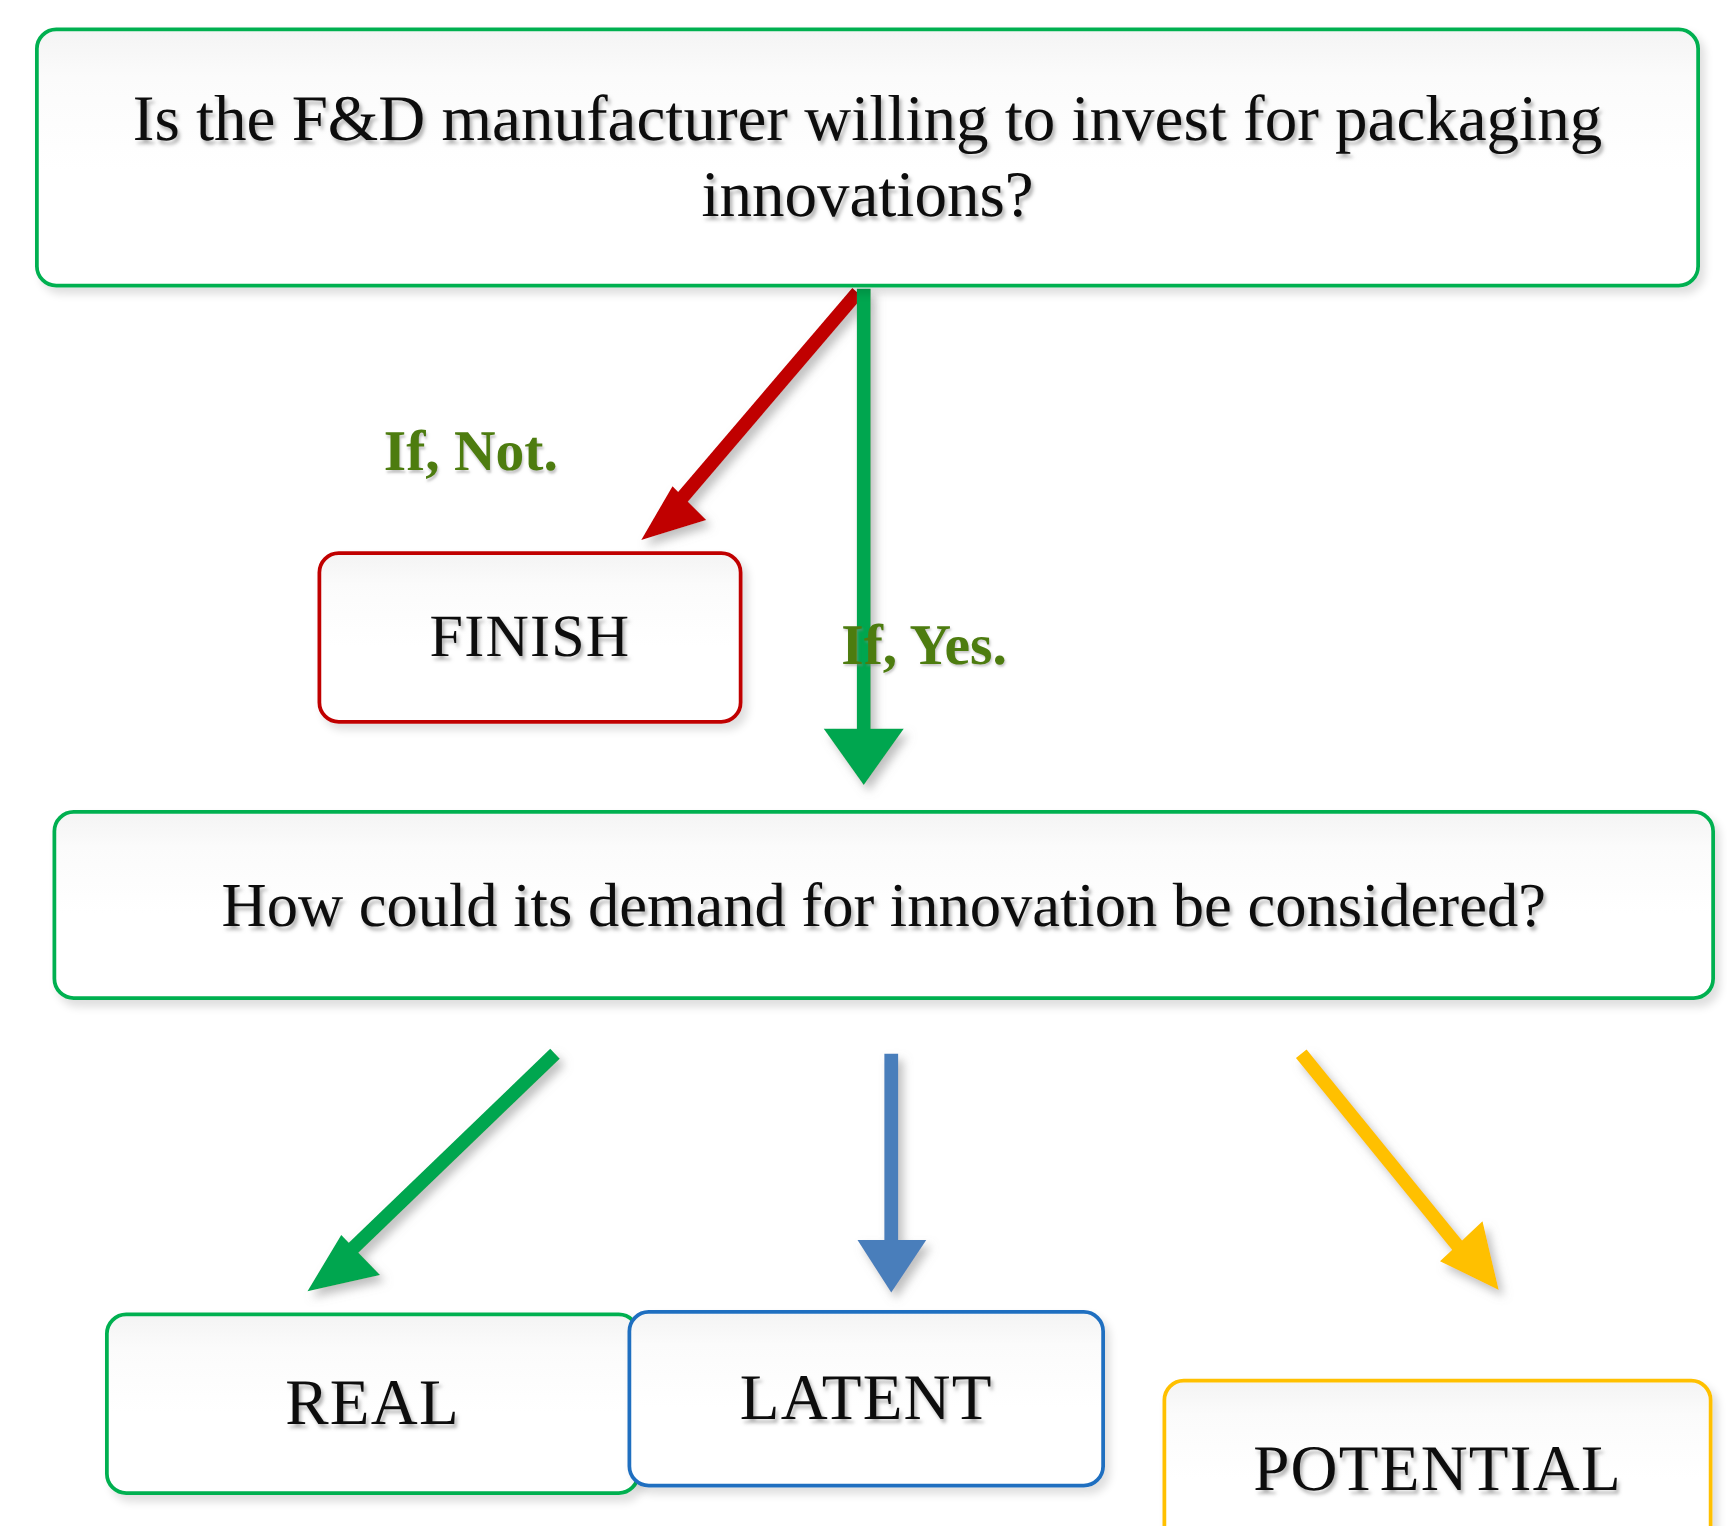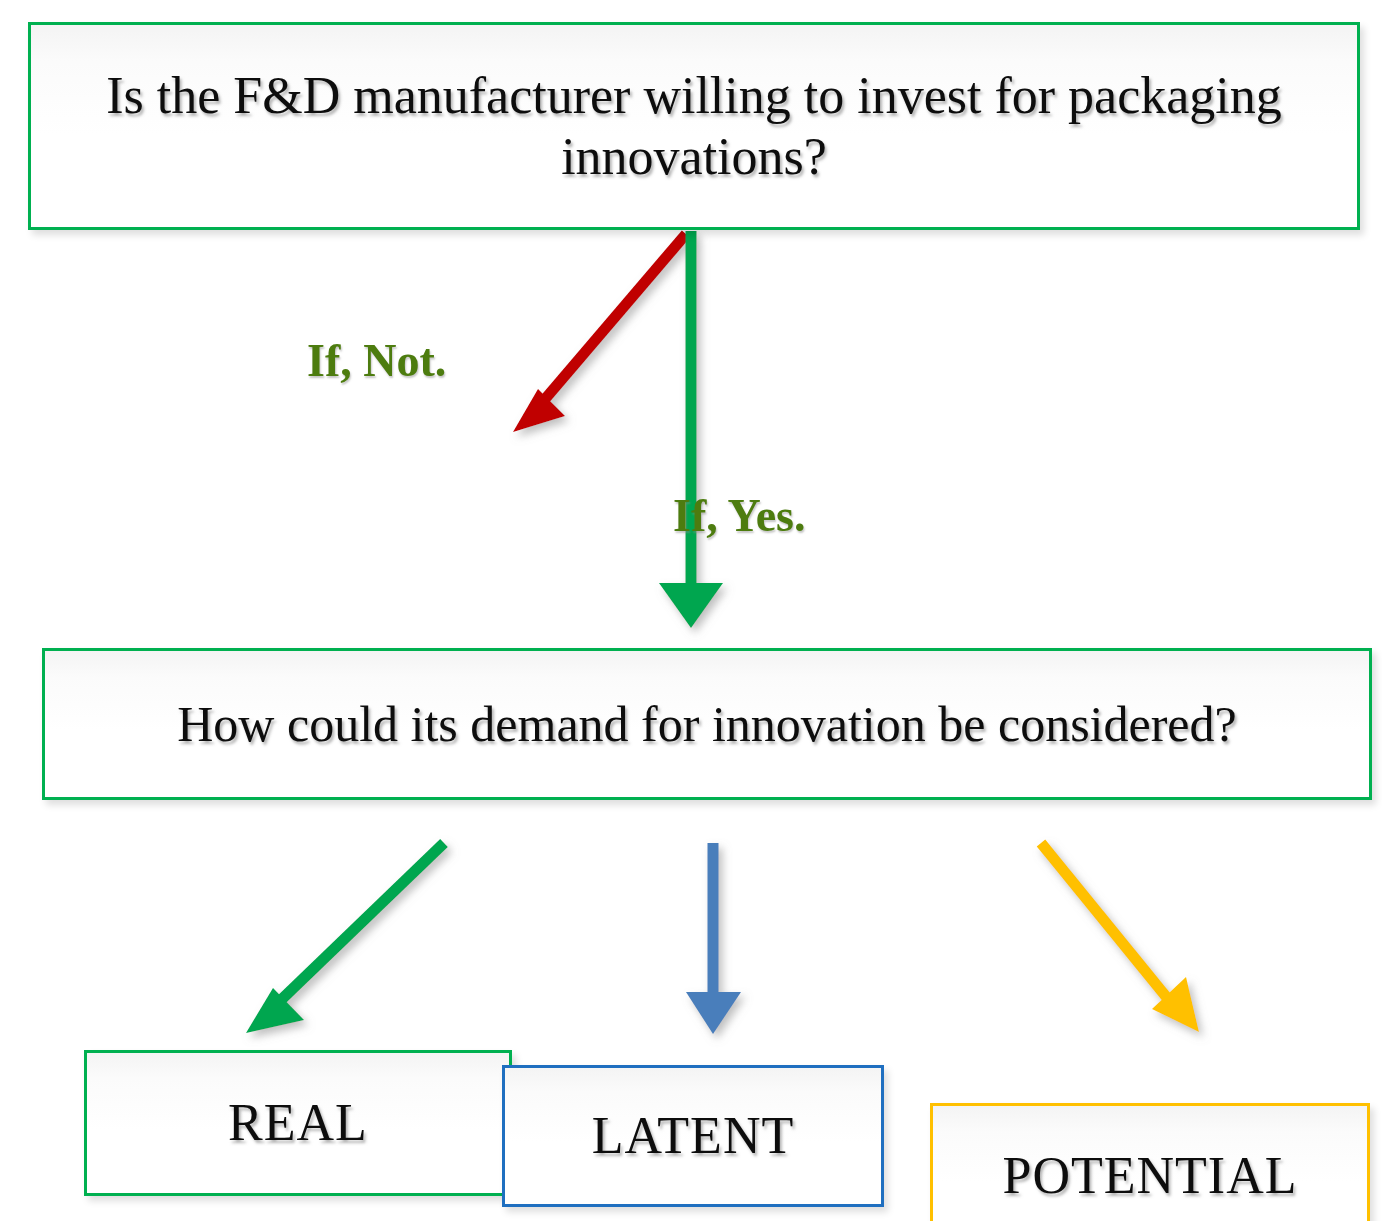--- a/index.html
+++ b/index.html
@@ -17,20 +17,21 @@
   }
   .node {
     position: absolute;
     box-sizing: border-box;
     background: linear-gradient(to bottom, #f4f4f4 0%, #fbfbfb 18%, #ffffff 55%, #ffffff 100%);
     box-shadow: 4px 5px 7px rgba(0,0,0,0.13);
     display: flex;
     align-items: center;
     justify-content: center;
     text-align: center;
+    border-radius: 17px;
   }
   .node .label {
     color: #0d0d0d;
     text-shadow: 2px 3px 3px rgba(120,120,120,0.55);
     line-height: 1.18;
     padding: 0 14px;
   }
 
   
   #node-question-invest {
@@ -53,21 +54,20 @@
   #node-finish .label { font-size: 48px; letter-spacing: 1px; }
 
   
   #node-real {
     left: 84px; top: 1050px; width: 428px; height: 146px;
     border: 3px solid #00B050;
   }
   #node-latent {
     left: 502px; top: 1048px; width: 382px; height: 142px;
     border: 3px solid #1F6FC0;
-    margin-top: 17px;
   }
   #node-potential {
     left: 930px; top: 1103px; width: 440px; height: 146px;
     border: 3px solid #FFC000;
   }
   #node-real .label,
   #node-latent .label,
   #node-potential .label { font-size: 52px; letter-spacing: 1px; }
 
   
@@ -127,20 +127,23 @@
       <polygon points="1199,1032 1186,977 1152,1009" fill="#FFC000"></polygon>
     </g>
   </svg>
 
   <div class="node" id="node-question-invest">
     <div class="label">Is the F&amp;D manufacturer willing to invest for packaging innovations?</div>
   </div>
 
   <div class="edge-label" id="edge-label-if-not">If, Not.</div>
 
+  <div class="node" id="node-finish">
+    <div class="label">FINISH</div>
+  </div>
 
   <div class="edge-label" id="edge-label-if-yes">If, Yes.</div>
 
   <div class="node" id="node-question-demand">
     <div class="label">How could its demand for innovation be considered?</div>
   </div>
 
   <div class="node" id="node-real">
     <div class="label">REAL</div>
   </div>

